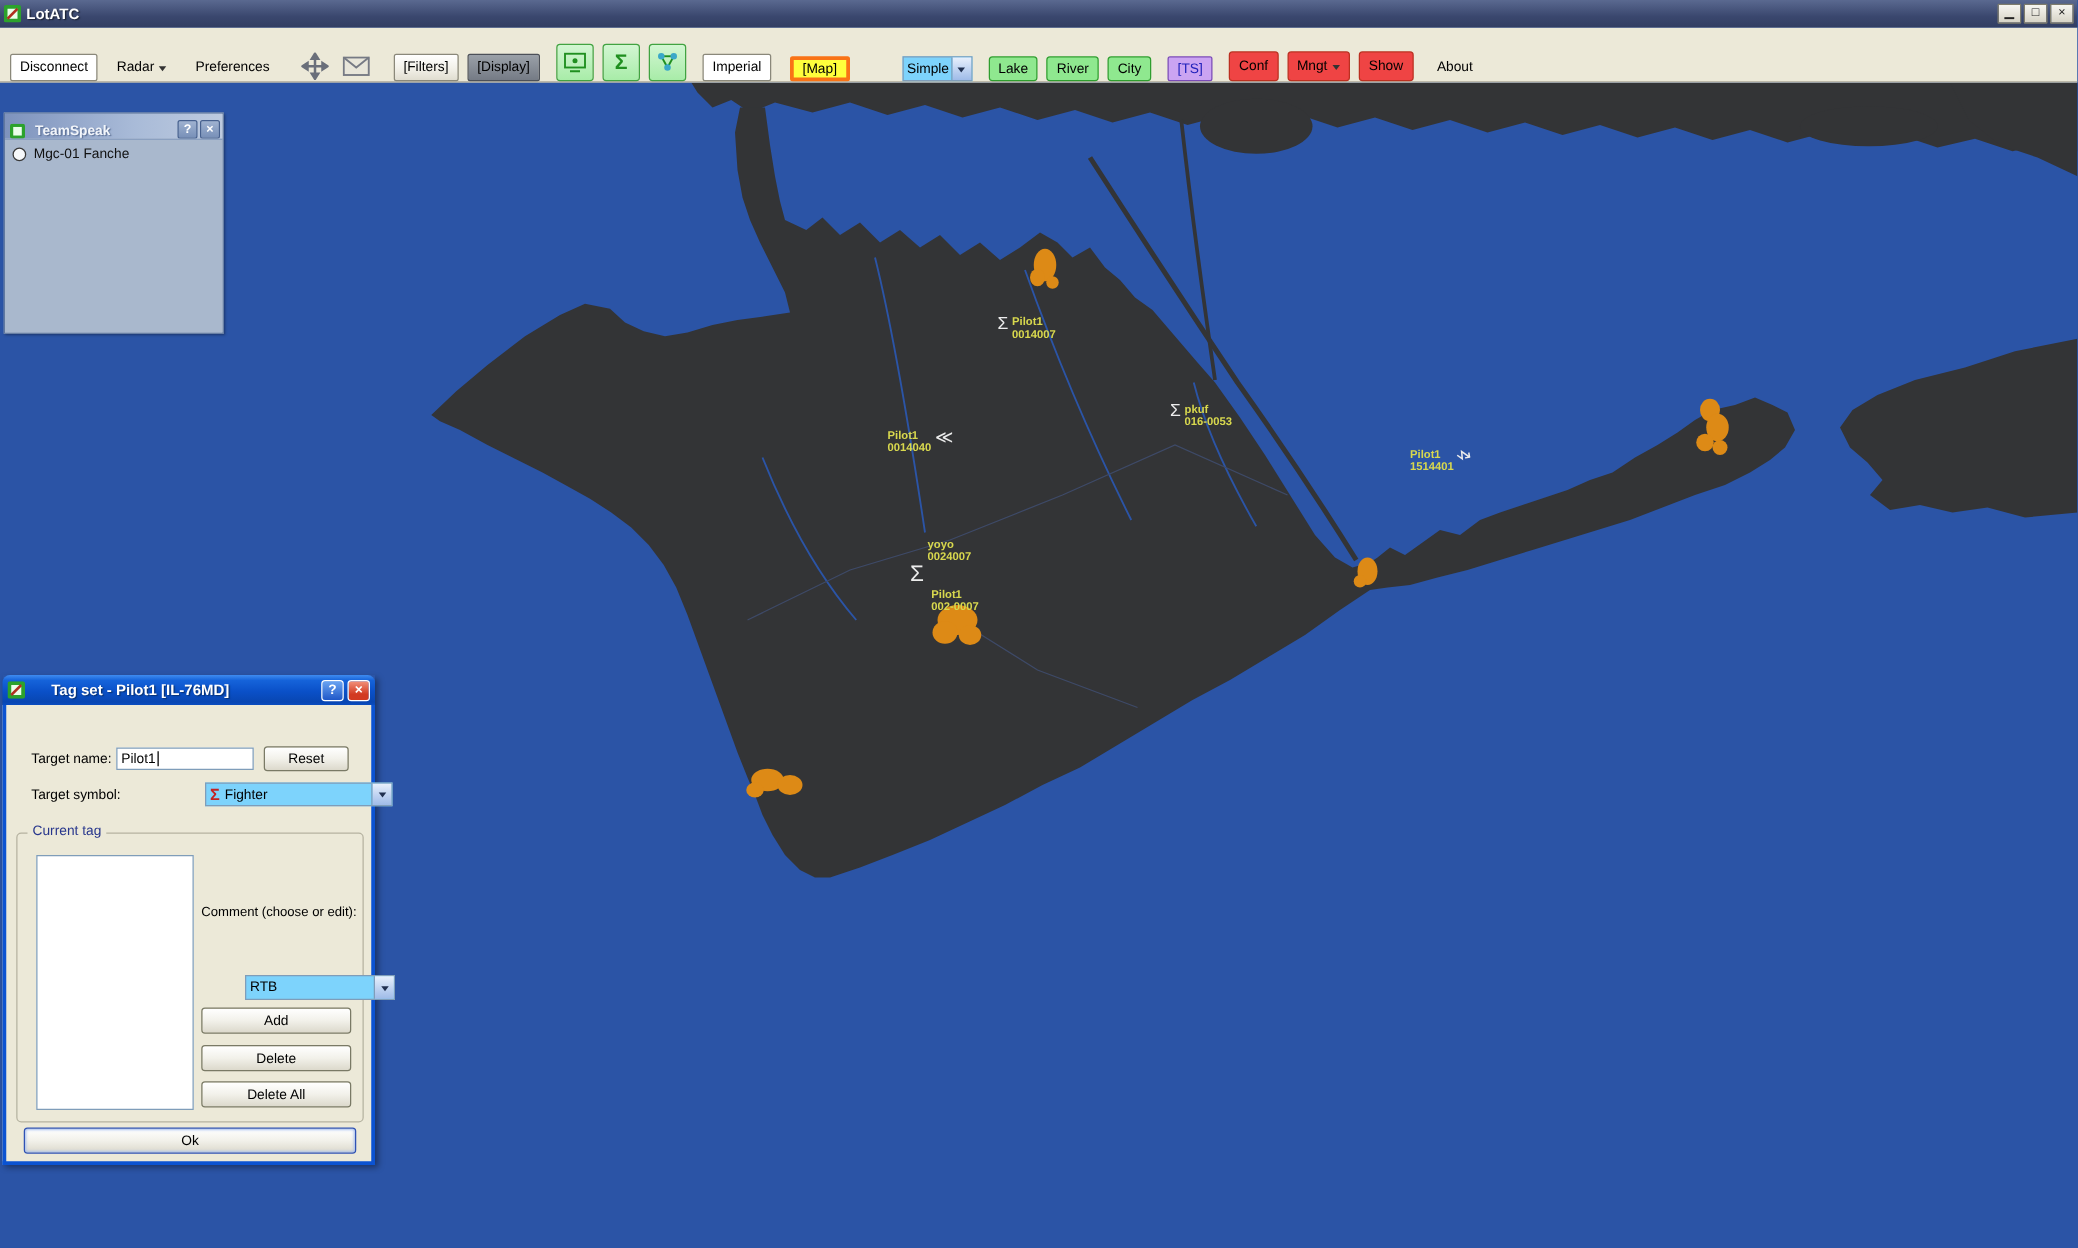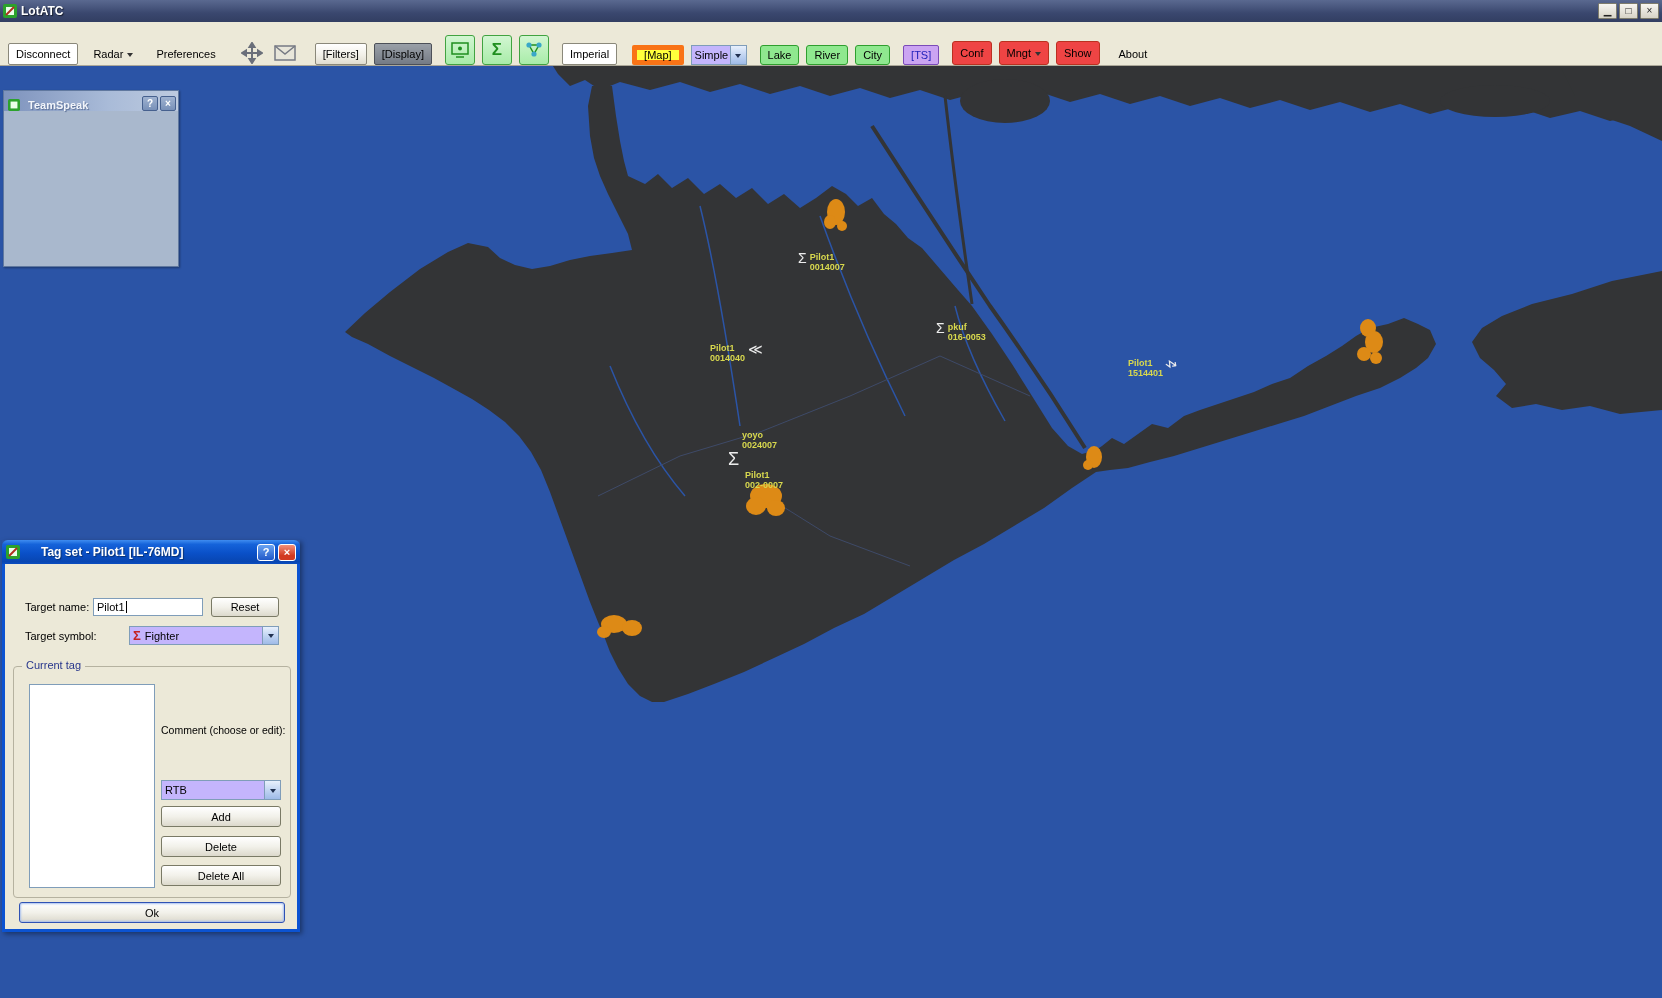--- a/index.html
+++ b/index.html
@@ -31,36 +31,36 @@
     display:flex; align-items:flex-end; padding-left:8px; gap:7px;
   }
   .tb-btn {
     display:inline-flex; align-items:center; justify-content:center;
     height:22px; padding:0 7px; font-size:11px; color:#000;
     background:linear-gradient(#ffffff,#f2f0e8 55%,#e0ddd0);
     border:1px solid #8a887a; border-radius:2px; white-space:nowrap;
   }
   .tb-flat { background:transparent; border:1px solid transparent; }
   .tb-dark { background:linear-gradient(#9aa0a8,#757b85); border:1px solid #4c5058; }
-  .tb-yellow { background:#ffff3c; border:5px solid #f97316; height:20px; }
+  .tb-yellow { background:#ffff3c; border:3px solid #f97316; height:20px; }
   .tb-green { background:#8fe88f; border:1px solid #2f9e2f; border-radius:3px; height:20px; }
   .tb-purple { background:#cba4f2; border:1px solid #7b4bb8; height:20px; color:#2222bb; }
   .tb-red { background:#ef4444; border:1px solid #bb3020; border-radius:3px; height:24px; }
   .tb-icon-green {
     width:30px; height:30px; padding:0;
     background:linear-gradient(#d2f6d2,#a8ecA8);
     border:1px solid #41a341; border-radius:3px;
   }
   .tb-iconbox { width:26px; height:24px; display:inline-flex; align-items:center; justify-content:center; background:transparent; border:none; }
   .dd-arrow { width:0; height:0; border:3px solid transparent; border-top:4px solid #333; margin-left:4px; margin-top:4px; }
   .sigma-green { color:#1f8f1f; font-size:17px; font-weight:bold; }
 
   .combo {
-    background:#c4b5fd; border:1px solid #7f9db9; display:inline-flex; align-items:center;
-    font-size:11px; padding-left:3px; height:20px;
+    background:#7dd3fc; border:1px solid #7f9db9; display:inline-flex; align-items:center;
+    font-size:11px; padding-left:3px; height:20px;margin-left:35px;
   }
   .combo-btn {
     margin-left:auto; width:16px; align-self:stretch;
     background:linear-gradient(#e8f0fc,#c2d5f2 50%,#9fbbe8);
     border-left:1px solid #7f9db9;
     display:flex; align-items:center; justify-content:center;
   }
   .arrow-down { width:0; height:0; border:3px solid transparent; border-top:4px solid #203050; margin-top:4px; }
 
   
@@ -323,20 +323,26 @@
     <svg class="app-icon" style="width:12px;height:12px;" viewBox="0 0 14 14">
       <rect x="0" y="0" width="14" height="14" rx="2" fill="#2ca22c"></rect>
       <rect x="3" y="3" width="8" height="8" fill="#eaffea"></rect>
     </svg>
     <span class="t">TeamSpeak</span>
     <span style="margin-left:auto; display:flex;">
       <span class="ts-btn">?</span>
       <span class="ts-btn">×</span>
     </span>
   </div>
+  <div class="ts-body">
+    <div class="ts-item">
+      <span class="ts-circle"></span>
+      <span>Mgc-01 Fanche</span>
+    </div>
+  </div>
 </div>
 
 <div class="dialog">
   <div class="dlg-title">
     <svg class="app-icon" style="width:14px;height:14px;" viewBox="0 0 14 14">
       <rect x="0" y="0" width="14" height="14" rx="2" fill="#2ca22c"></rect>
       <rect x="3" y="3" width="8" height="8" fill="#eaffea"></rect>
       <path d="M3,11 L11,3" stroke="#b03020" stroke-width="2"></path>
     </svg>
     <span class="t">Tag set - Pilot1 [IL-76MD]</span>

